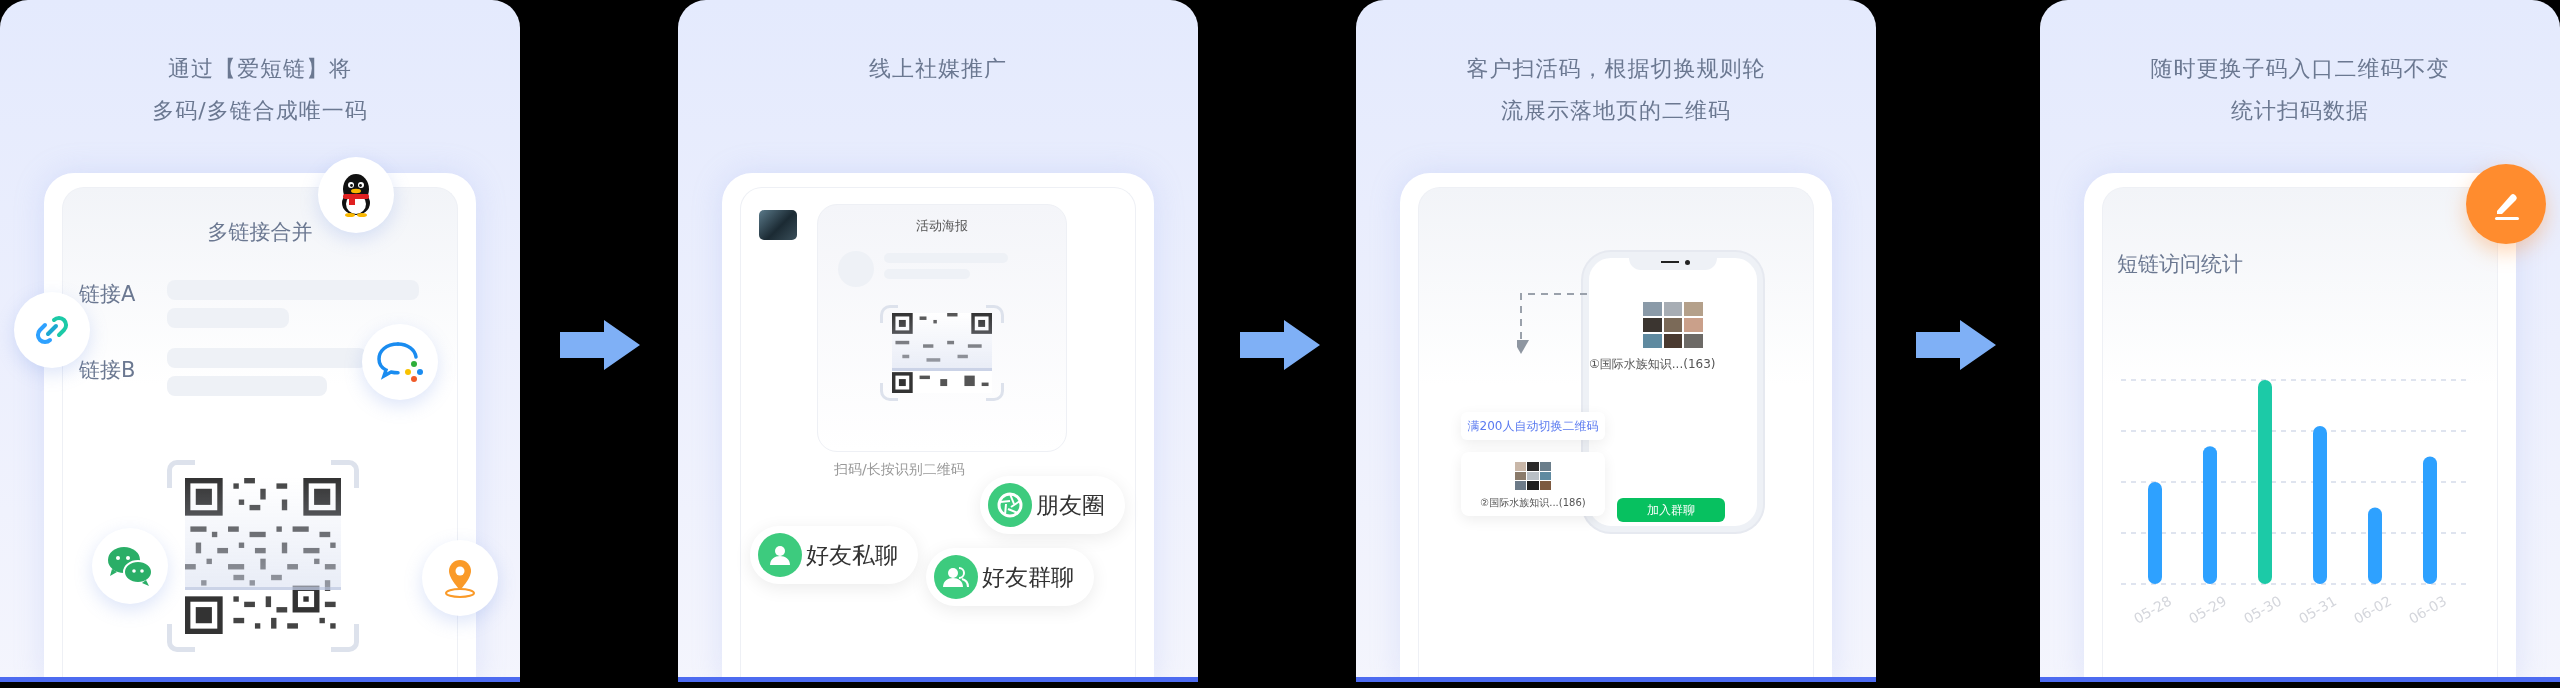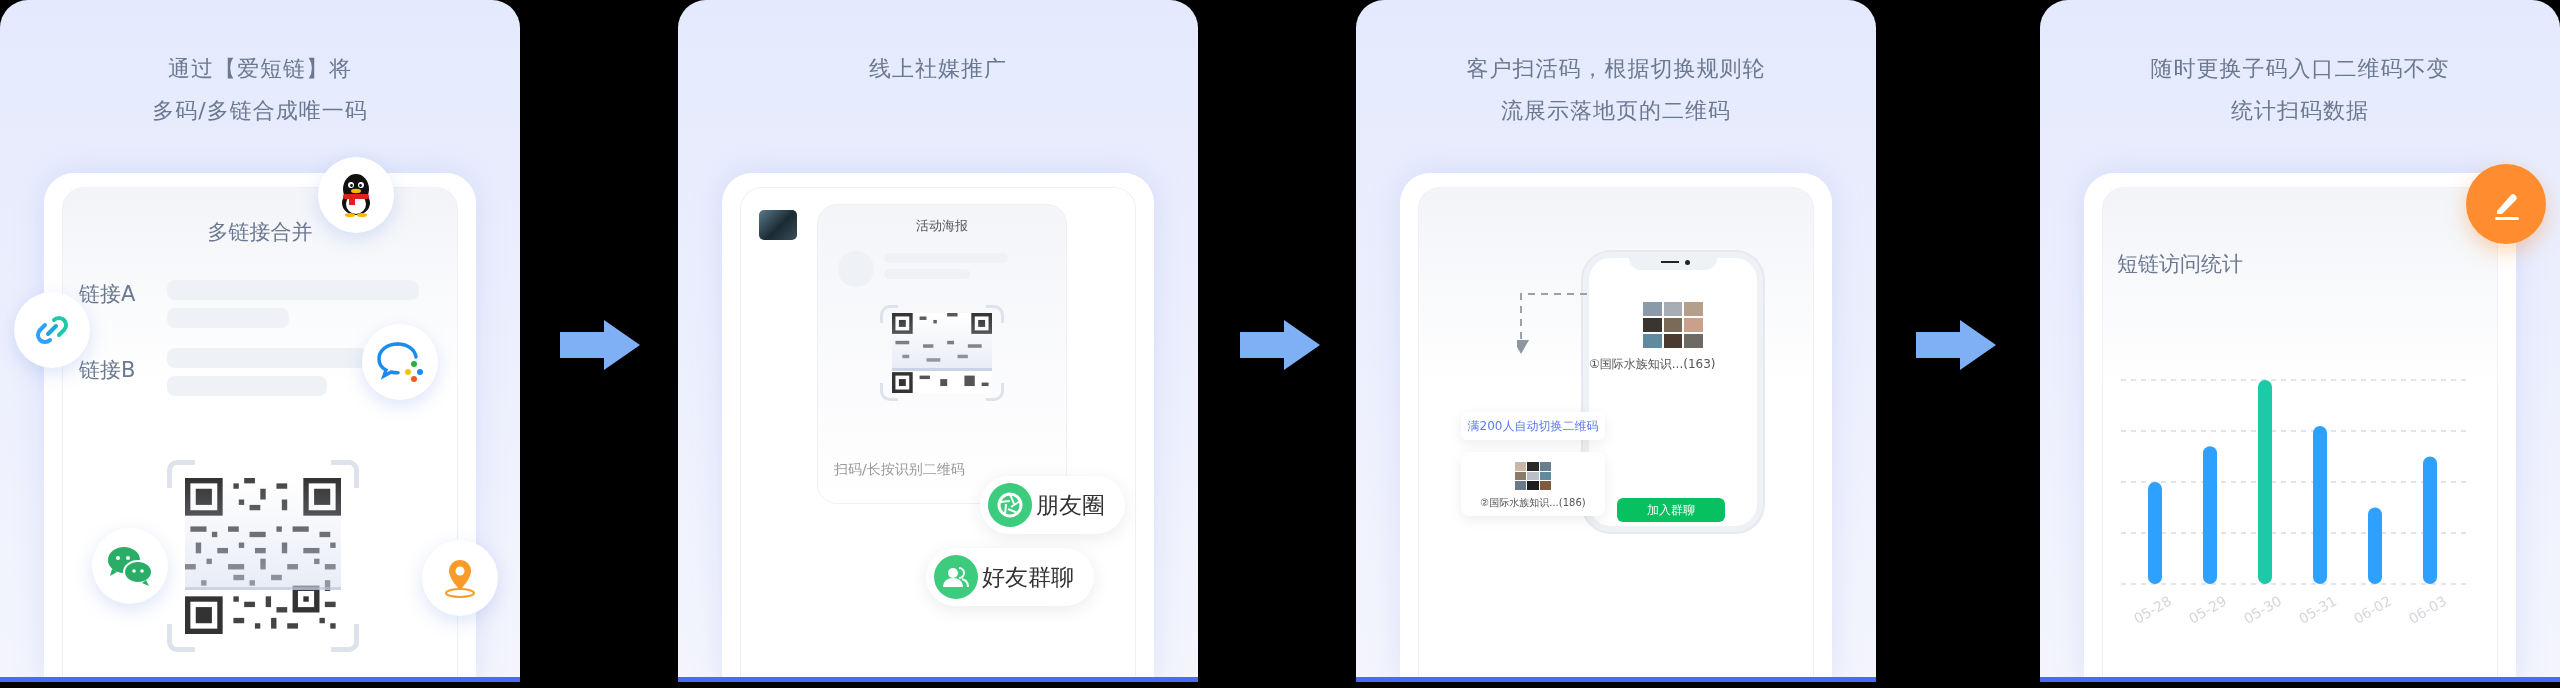--- a/index.html
+++ b/index.html
@@ -210,21 +210,21 @@
   <path d="M0 12 H44 V0 L80 25 L44 50 V38 H0 Z" fill="#7fb0f6"></path>
 </svg>
 
 <div class="card" style="left:678px;">
   <div class="card-title">
     <div>线上社媒推广</div>
   </div>
   <div class="frame">
     <div class="inner" style="background:#fff;">
       <div style="position:absolute;top:22px;left:18px;width:38px;height:30px;border-radius:5px;background:linear-gradient(135deg,#5b7a8a,#1b2a33 55%,#3a4f5a);"></div>
-      <div style="position:absolute;top:16px;left:76px;width:250px;height:300px;border-radius:20px;background:linear-gradient(180deg,#f4f5f9,#fff);border:1px solid #eef0f5;">
+      <div style="position:absolute;top:16px;left:76px;width:250px;height:248px;border-radius:20px;background:linear-gradient(180deg,#f4f5f9,#fff);border:1px solid #eef0f5;">
         <div style="position:absolute;top:12px;left:0;right:0;text-align:center;font-size:13px;color:#555;">活动海报</div>
         <div style="position:absolute;top:46px;left:20px;width:36px;height:36px;border-radius:50%;background:#eef1f6;"></div>
         <div class="skel" style="top:48px;left:66px;width:124px;height:10px;border-radius:5px;"></div>
         <div class="skel" style="top:64px;left:66px;width:86px;height:10px;border-radius:5px;"></div>
         <div class="qr-wrap" style="top:100px;left:62px;width:124px;height:96px;">
           <div class="qr-corner tl" style="width:18px;height:18px;border-width:3px;"></div>
             <div class="qr-corner tr" style="width:18px;height:18px;border-width:3px;"></div>
           <div class="qr-corner bl" style="width:18px;height:18px;border-width:3px;"></div>
             <div class="qr-corner br" style="width:18px;height:18px;border-width:3px;"></div>
           <div class="qr-code" style="top:8px;left:12px;width:100px;height:80px;">
@@ -270,20 +270,29 @@
             <line x1="13" y1="2" x2="17" y2="12"></line>
             <line x1="23" y1="9" x2="14" y2="15"></line>
             <line x1="21" y1="21" x2="11" y2="17"></line>
             <line x1="8" y1="23" x2="9" y2="12"></line>
             <line x1="3" y1="10" x2="13" y2="9"></line>
           </g>
         </svg>
     </span>
     <span>朋友圈</span>
   </div>
+  <div class="pill" style="top:526px;left:72px;">
+    <span class="g-icon">
+      <svg width="24" height="24" viewBox="0 0 24 24">
+          <circle cx="12" cy="8" r="5" fill="#fff"></circle>
+          <path d="M2 22 c0-6 5-9 10-9 s10 3 10 9z" fill="#fff"></path>
+        </svg>
+    </span>
+    <span>好友私聊</span>
+  </div>
   <div class="pill" style="top:548px;left:248px;">
     <span class="g-icon">
       <svg width="26" height="24" viewBox="0 0 26 24">
           <circle cx="10" cy="8" r="5" fill="#fff"></circle>
           <path d="M0 22 c0-6 5-9 10-9 s10 3 10 9z" fill="#fff"></path>
           <path d="M16 3 a5 5 0 0 1 0 10 M19 14 c4 1 6 4 6 8" stroke="#fff" stroke-width="2" fill="none"></path>
         </svg>
     </span>
     <span>好友群聊</span>
   </div>

